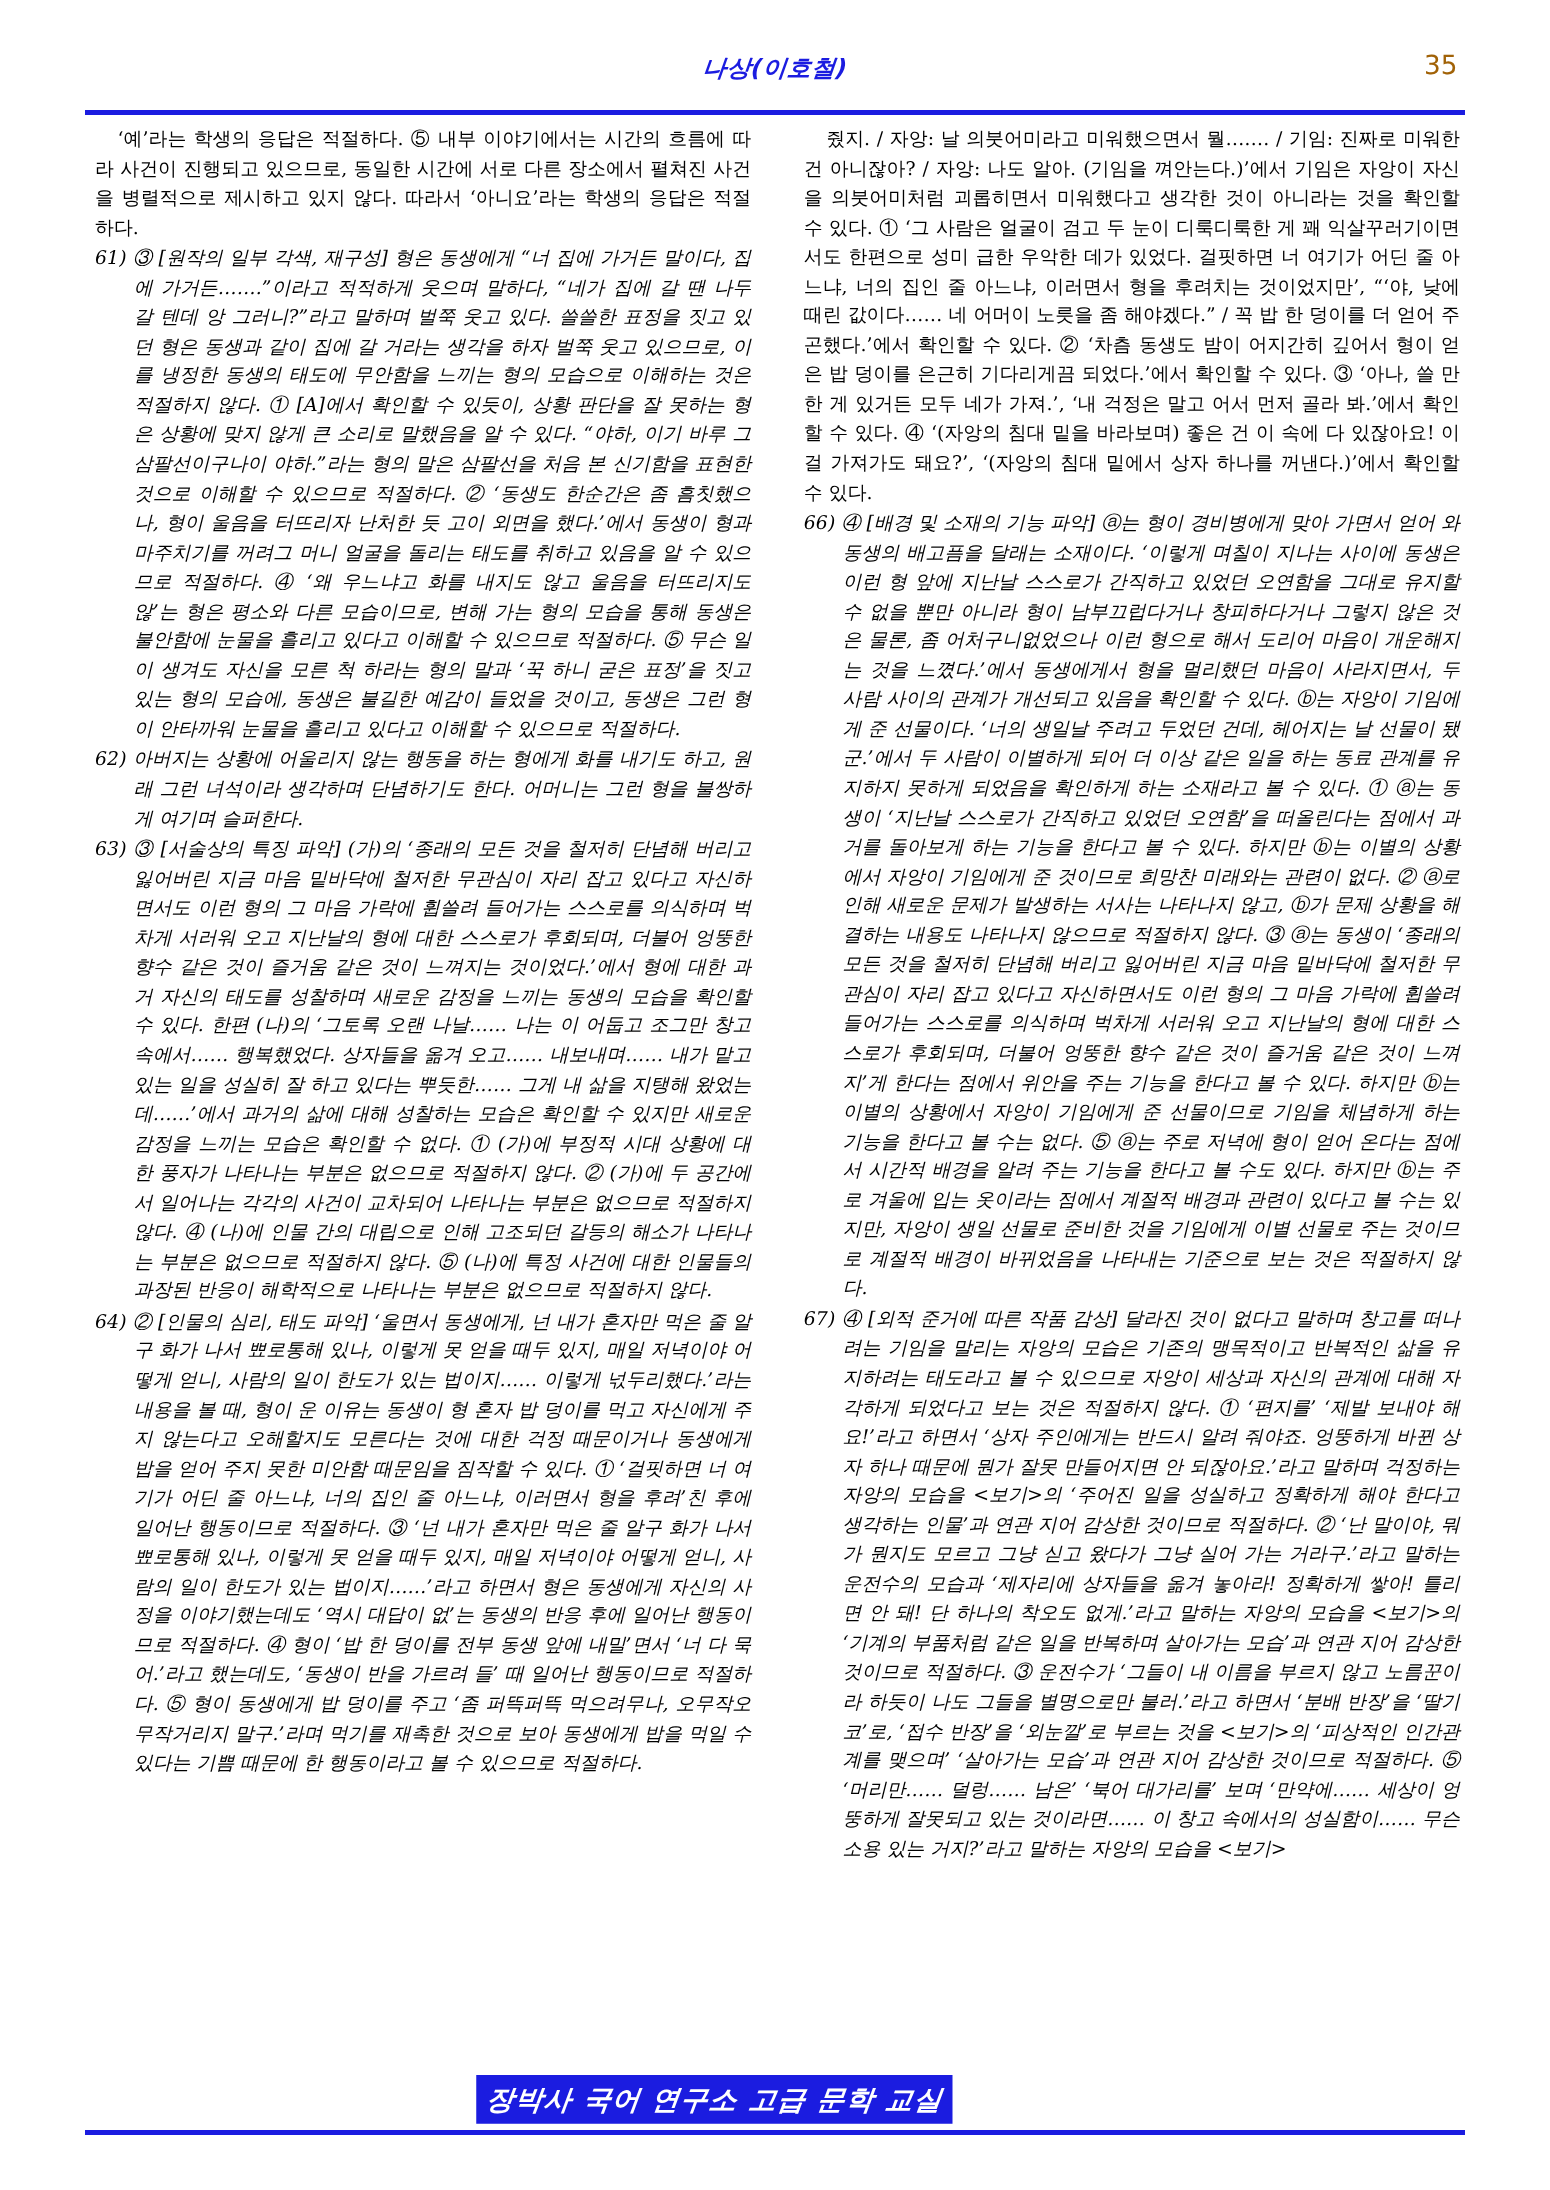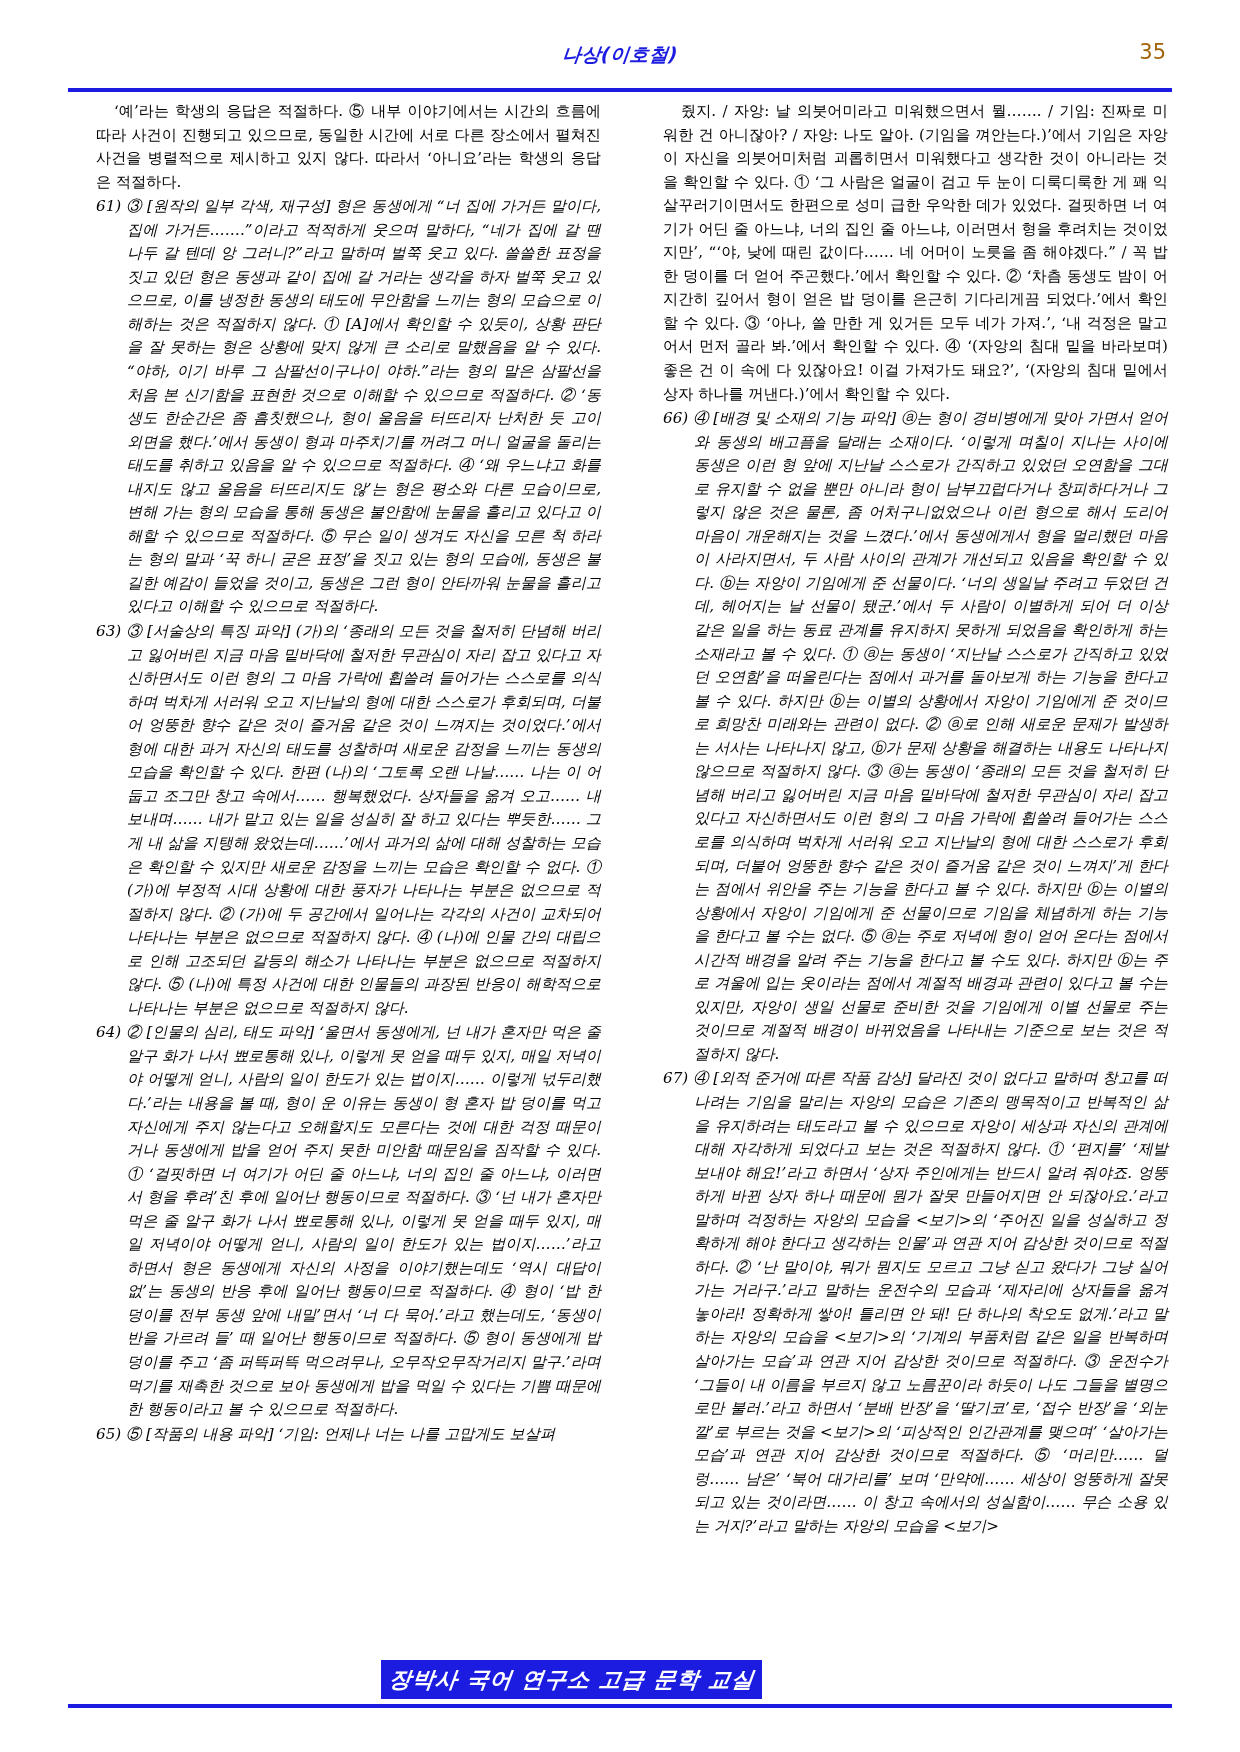--- a/index.html
+++ b/index.html
@@ -68,21 +68,20 @@
     left: 76px;
     top: 100px;
     width: 1092px;
     height: 1560px;
     display: flex;
     gap: 42px;
   }
   .col {
     width: 525px;
     height: 100%;
-    margin-left: 20px;
   }
 
   .para {
     font-size: 15.1px;
     line-height: 23.55px;
     color: #000000;
     text-align: justify;
     text-justify: inter-character;
     word-break: break-all;
     margin: 0 0 1px 0;
@@ -137,23 +136,23 @@
     <div class="header-title">나상(이호철)</div>
     <div class="header-pageno">35</div>
   </div>
   <div class="header-rule"></div>
 
   <div class="columns">
 
     <div class="col">
       <p class="para cont">‘예’라는 학생의 응답은 적절하다. ⑤ 내부 이야기에서는 시간의 흐름에 따라 사건이 진행되고 있으므로, 동일한 시간에 서로 다른 장소에서 펼쳐진 사건을 병렬적으로 제시하고 있지 않다. 따라서 ‘아니요’라는 학생의 응답은 적절하다.</p>
       <p class="para numbered">61) ③ [원작의 일부 각색, 재구성] 형은 동생에게 “너 집에 가거든 말이다, 집에 가거든…….”이라고 적적하게 웃으며 말하다, “네가 집에 갈 땐 나두 갈 텐데 앙 그러니?”라고 말하며 벌쭉 웃고 있다. 쓸쓸한 표정을 짓고 있던 형은 동생과 같이 집에 갈 거라는 생각을 하자 벌쭉 웃고 있으므로, 이를 냉정한 동생의 태도에 무안함을 느끼는 형의 모습으로 이해하는 것은 적절하지 않다. ① [A]에서 확인할 수 있듯이, 상황 판단을 잘 못하는 형은 상황에 맞지 않게 큰 소리로 말했음을 알 수 있다. “야하, 이기 바루 그 삼팔선이구나이 야하.”라는 형의 말은 삼팔선을 처음 본 신기함을 표현한 것으로 이해할 수 있으므로 적절하다. ② ‘동생도 한순간은 좀 흠칫했으나, 형이 울음을 터뜨리자 난처한 듯 고이 외면을 했다.’에서 동생이 형과 마주치기를 꺼려그 머니 얼굴을 돌리는 태도를 취하고 있음을 알 수 있으므로 적절하다. ④ ‘왜 우느냐고 화를 내지도 않고 울음을 터뜨리지도 않’는 형은 평소와 다른 모습이므로, 변해 가는 형의 모습을 통해 동생은 불안함에 눈물을 흘리고 있다고 이해할 수 있으므로 적절하다. ⑤ 무슨 일이 생겨도 자신을 모른 척 하라는 형의 말과 ‘꾹 하니 굳은 표정’을 짓고 있는 형의 모습에, 동생은 불길한 예감이 들었을 것이고, 동생은 그런 형이 안타까워 눈물을 흘리고 있다고 이해할 수 있으므로 적절하다.</p>
+      <p class="para numbered">62) 아버지는 상황에 어울리지 않는 행동을 하는 형에게 화를 내기도 하고, 원래 그런 녀석이라 생각하며 단념하기도 한다. 어머니는 그런 형을 불쌍하게 여기며 슬퍼한다.</p>
       <p class="para numbered">63) ③ [서술상의 특징 파악] (가)의 ‘종래의 모든 것을 철저히 단념해 버리고 잃어버린 지금 마음 밑바닥에 철저한 무관심이 자리 잡고 있다고 자신하면서도 이런 형의 그 마음 가락에 휩쓸려 들어가는 스스로를 의식하며 벅차게 서러워 오고 지난날의 형에 대한 스스로가 후회되며, 더불어 엉뚱한 향수 같은 것이 즐거움 같은 것이 느껴지는 것이었다.’에서 형에 대한 과거 자신의 태도를 성찰하며 새로운 감정을 느끼는 동생의 모습을 확인할 수 있다. 한편 (나)의 ‘그토록 오랜 나날…… 나는 이 어둡고 조그만 창고 속에서…… 행복했었다. 상자들을 옮겨 오고…… 내보내며…… 내가 맡고 있는 일을 성실히 잘 하고 있다는 뿌듯한…… 그게 내 삶을 지탱해 왔었는데……’에서 과거의 삶에 대해 성찰하는 모습은 확인할 수 있지만 새로운 감정을 느끼는 모습은 확인할 수 없다. ① (가)에 부정적 시대 상황에 대한 풍자가 나타나는 부분은 없으므로 적절하지 않다. ② (가)에 두 공간에서 일어나는 각각의 사건이 교차되어 나타나는 부분은 없으므로 적절하지 않다. ④ (나)에 인물 간의 대립으로 인해 고조되던 갈등의 해소가 나타나는 부분은 없으므로 적절하지 않다. ⑤ (나)에 특정 사건에 대한 인물들의 과장된 반응이 해학적으로 나타나는 부분은 없으므로 적절하지 않다.</p>
       <p class="para numbered">64) ② [인물의 심리, 태도 파악] ‘울면서 동생에게, 넌 내가 혼자만 먹은 줄 알구 화가 나서 뾰로통해 있나, 이렇게 못 얻을 때두 있지, 매일 저녁이야 어떻게 얻니, 사람의 일이 한도가 있는 법이지…… 이렇게 넋두리했다.’라는 내용을 볼 때, 형이 운 이유는 동생이 형 혼자 밥 덩이를 먹고 자신에게 주지 않는다고 오해할지도 모른다는 것에 대한 걱정 때문이거나 동생에게 밥을 얻어 주지 못한 미안함 때문임을 짐작할 수 있다. ① ‘걸핏하면 너 여기가 어딘 줄 아느냐, 너의 집인 줄 아느냐, 이러면서 형을 후려’친 후에 일어난 행동이므로 적절하다. ③ ‘넌 내가 혼자만 먹은 줄 알구 화가 나서 뾰로통해 있나, 이렇게 못 얻을 때두 있지, 매일 저녁이야 어떻게 얻니, 사람의 일이 한도가 있는 법이지……’라고 하면서 형은 동생에게 자신의 사정을 이야기했는데도 ‘역시 대답이 없’는 동생의 반응 후에 일어난 행동이므로 적절하다. ④ 형이 ‘밥 한 덩이를 전부 동생 앞에 내밀’면서 ‘너 다 묵어.’라고 했는데도, ‘동생이 반을 가르려 들’ 때 일어난 행동이므로 적절하다. ⑤ 형이 동생에게 밥 덩이를 주고 ‘좀 퍼뜩퍼뜩 먹으려무나, 오무작오무작거리지 말구.’라며 먹기를 재촉한 것으로 보아 동생에게 밥을 먹일 수 있다는 기쁨 때문에 한 행동이라고 볼 수 있으므로 적절하다.</p>
-      <p class="para numbered">65) ⑤ [작품의 내용 파악] ‘기임: 언제나 너는 나를 고맙게도 보살펴</p>
     </div>
 
     <div class="col">
       <p class="para cont">줬지. / 자앙: 날 의붓어미라고 미워했으면서 뭘……. / 기임: 진짜로 미워한 건 아니잖아? / 자앙: 나도 알아. (기임을 껴안는다.)’에서 기임은 자앙이 자신을 의붓어미처럼 괴롭히면서 미워했다고 생각한 것이 아니라는 것을 확인할 수 있다. ① ‘그 사람은 얼굴이 검고 두 눈이 디룩디룩한 게 꽤 익살꾸러기이면서도 한편으로 성미 급한 우악한 데가 있었다. 걸핏하면 너 여기가 어딘 줄 아느냐, 너의 집인 줄 아느냐, 이러면서 형을 후려치는 것이었지만’, “‘야, 낮에 때린 값이다…… 네 어머이 노릇을 좀 해야겠다.” / 꼭 밥 한 덩이를 더 얻어 주곤했다.’에서 확인할 수 있다. ② ‘차츰 동생도 밤이 어지간히 깊어서 형이 얻은 밥 덩이를 은근히 기다리게끔 되었다.’에서 확인할 수 있다. ③ ‘아나, 쓸 만한 게 있거든 모두 네가 가져.’, ‘내 걱정은 말고 어서 먼저 골라 봐.’에서 확인할 수 있다. ④ ‘(자앙의 침대 밑을 바라보며) 좋은 건 이 속에 다 있잖아요! 이걸 가져가도 돼요?’, ‘(자앙의 침대 밑에서 상자 하나를 꺼낸다.)’에서 확인할 수 있다.</p>
       <p class="para numbered">66) ④ [배경 및 소재의 기능 파악] ⓐ는 형이 경비병에게 맞아 가면서 얻어 와 동생의 배고픔을 달래는 소재이다. ‘이렇게 며칠이 지나는 사이에 동생은 이런 형 앞에 지난날 스스로가 간직하고 있었던 오연함을 그대로 유지할 수 없을 뿐만 아니라 형이 남부끄럽다거나 창피하다거나 그렇지 않은 것은 물론, 좀 어처구니없었으나 이런 형으로 해서 도리어 마음이 개운해지는 것을 느꼈다.’에서 동생에게서 형을 멀리했던 마음이 사라지면서, 두 사람 사이의 관계가 개선되고 있음을 확인할 수 있다. ⓑ는 자앙이 기임에게 준 선물이다. ‘너의 생일날 주려고 두었던 건데, 헤어지는 날 선물이 됐군.’에서 두 사람이 이별하게 되어 더 이상 같은 일을 하는 동료 관계를 유지하지 못하게 되었음을 확인하게 하는 소재라고 볼 수 있다. ① ⓐ는 동생이 ‘지난날 스스로가 간직하고 있었던 오연함’을 떠올린다는 점에서 과거를 돌아보게 하는 기능을 한다고 볼 수 있다. 하지만 ⓑ는 이별의 상황에서 자앙이 기임에게 준 것이므로 희망찬 미래와는 관련이 없다. ② ⓐ로 인해 새로운 문제가 발생하는 서사는 나타나지 않고, ⓑ가 문제 상황을 해결하는 내용도 나타나지 않으므로 적절하지 않다. ③ ⓐ는 동생이 ‘종래의 모든 것을 철저히 단념해 버리고 잃어버린 지금 마음 밑바닥에 철저한 무관심이 자리 잡고 있다고 자신하면서도 이런 형의 그 마음 가락에 휩쓸려 들어가는 스스로를 의식하며 벅차게 서러워 오고 지난날의 형에 대한 스스로가 후회되며, 더불어 엉뚱한 향수 같은 것이 즐거움 같은 것이 느껴지’게 한다는 점에서 위안을 주는 기능을 한다고 볼 수 있다. 하지만 ⓑ는 이별의 상황에서 자앙이 기임에게 준 선물이므로 기임을 체념하게 하는 기능을 한다고 볼 수는 없다. ⑤ ⓐ는 주로 저녁에 형이 얻어 온다는 점에서 시간적 배경을 알려 주는 기능을 한다고 볼 수도 있다. 하지만 ⓑ는 주로 겨울에 입는 옷이라는 점에서 계절적 배경과 관련이 있다고 볼 수는 있지만, 자앙이 생일 선물로 준비한 것을 기임에게 이별 선물로 주는 것이므로 계절적 배경이 바뀌었음을 나타내는 기준으로 보는 것은 적절하지 않다.</p>
       <p class="para numbered">67) ④ [외적 준거에 따른 작품 감상] 달라진 것이 없다고 말하며 창고를 떠나려는 기임을 말리는 자앙의 모습은 기존의 맹목적이고 반복적인 삶을 유지하려는 태도라고 볼 수 있으므로 자앙이 세상과 자신의 관계에 대해 자각하게 되었다고 보는 것은 적절하지 않다. ① ‘편지를’ ‘제발 보내야 해요!’라고 하면서 ‘상자 주인에게는 반드시 알려 줘야죠. 엉뚱하게 바뀐 상자 하나 때문에 뭔가 잘못 만들어지면 안 되잖아요.’라고 말하며 걱정하는 자앙의 모습을 &lt;보기&gt;의 ‘주어진 일을 성실하고 정확하게 해야 한다고 생각하는 인물’과 연관 지어 감상한 것이므로 적절하다. ② ‘난 말이야, 뭐가 뭔지도 모르고 그냥 싣고 왔다가 그냥 실어 가는 거라구.’라고 말하는 운전수의 모습과 ‘제자리에 상자들을 옮겨 놓아라! 정확하게 쌓아! 틀리면 안 돼! 단 하나의 착오도 없게.’라고 말하는 자앙의 모습을 &lt;보기&gt;의 ‘기계의 부품처럼 같은 일을 반복하며 살아가는 모습’과 연관 지어 감상한 것이므로 적절하다. ③ 운전수가 ‘그들이 내 이름을 부르지 않고 노름꾼이라 하듯이 나도 그들을 별명으로만 불러.’라고 하면서 ‘분배 반장’을 ‘딸기코’로, ‘접수 반장’을 ‘외눈깔’로 부르는 것을 &lt;보기&gt;의 ‘피상적인 인간관계를 맺으며’ ‘살아가는 모습’과 연관 지어 감상한 것이므로 적절하다. ⑤ ‘머리만…… 덜렁…… 남은’ ‘북어 대가리를’ 보며 ‘만약에…… 세상이 엉뚱하게 잘못되고 있는 것이라면…… 이 창고 속에서의 성실함이…… 무슨 소용 있는 거지?’라고 말하는 자앙의 모습을 &lt;보기&gt;</p>
     </div>
 
   </div>
 

